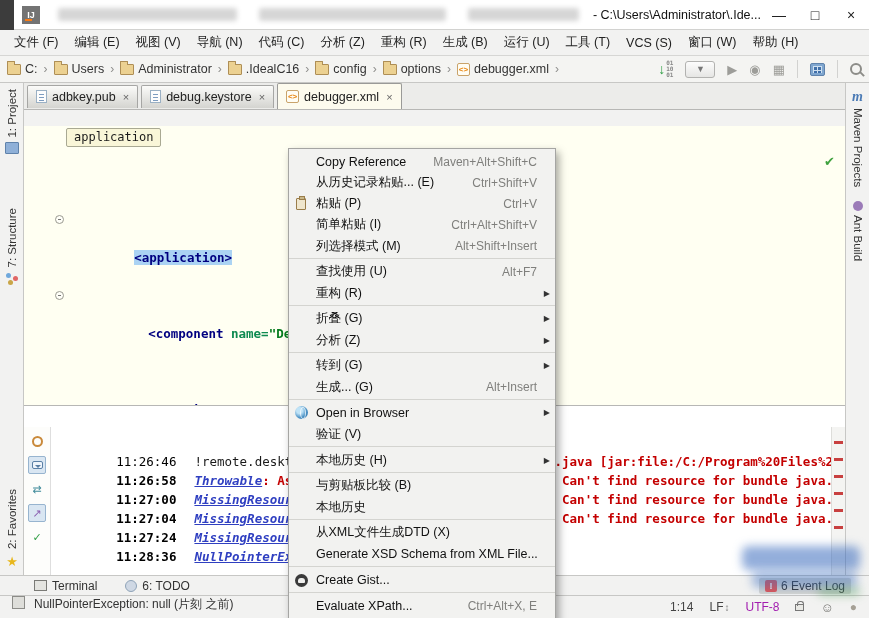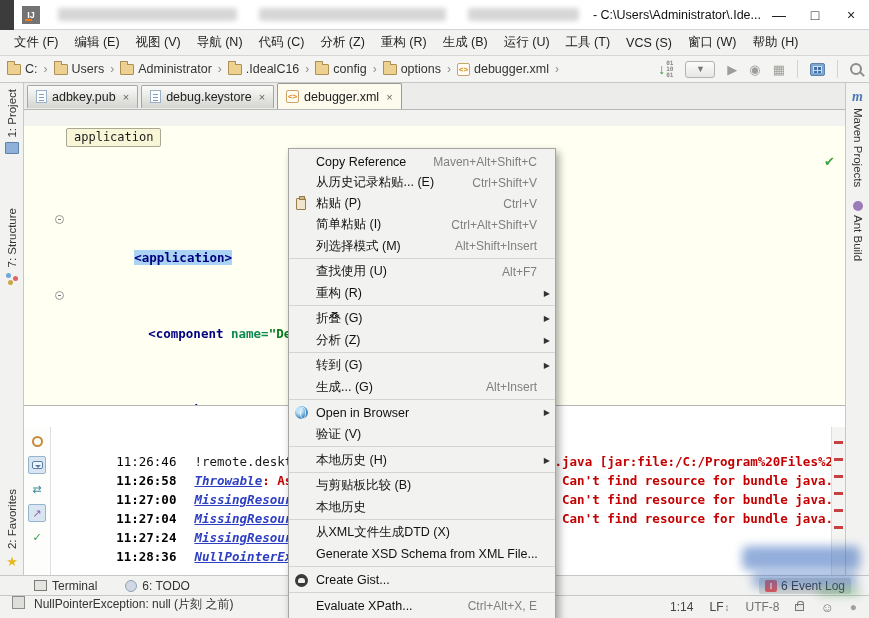--- a/index.html
+++ b/index.html
@@ -103,21 +103,21 @@
 
 
 .toolstripe-bottom{position:absolute;left:0;top:575px;width:869px;height:20px;background:#f2f2f1;border-top:1px solid #c7c7c5;display:flex;align-items:center;font-size:12px;color:#333;z-index:2}
 .terminal-icon{width:13px;height:11px;border:1px solid #7a7a76;background:#e4e4e0;margin:0 5px 0 34px}
 .todo-icon{width:12px;height:12px;border-radius:50%;background:#cfd8e4;border:1px solid #8fa3b8;margin:0 5px 0 28px}
 .elog-btn{margin-left:auto;margin-right:18px;display:flex;align-items:center;background:#d5d5d1;border-radius:2px;padding:1px 6px}
 .err-badge{width:12px;height:12px;background:#e05555;border-radius:2px;color:#fff;font-size:9px;font-weight:bold;display:flex;align-items:center;justify-content:center;margin-right:4px}
 .statusbar{position:absolute;left:0;top:595px;width:869px;height:23px;background:#f2f2f1;border-top:1px solid #c7c7c5;display:flex;padding:0 12px;font-size:12px;color:#333;z-index:2}
 .sb-icon{width:13px;height:13px;border:1px solid #8c8c88;background:#dededa;margin-right:9px;flex:none}
 .sb-right{margin-left:auto;display:flex;align-items:center;gap:16px;color:#444}
-.sb-dim{color:#737373}
+.sb-dim{color:#a21caf}
 .updown{font-size:10px;color:#777;margin-left:1px}
 .lock-icon{width:9px;height:7px;border:1px solid #777;background:#e8e8e4;position:relative}
 .lock-icon::before{content:"";position:absolute;left:1px;top:-4px;width:5px;height:4px;border:1px solid #777;border-bottom:none;border-radius:3px 3px 0 0}
 .hector{color:#6e6e6a;font-size:13px}
 .gray-dot{color:#a5a095;font-size:12px}
 
 
 .watermark{position:absolute;z-index:15;border-radius:6px;filter:blur(5px);pointer-events:none}
 .wm1{left:742px;top:546px;width:118px;height:24px;background:rgba(58,108,190,.55)}
 .wm2{left:752px;top:572px;width:105px;height:16px;background:rgba(58,108,190,.45)}

